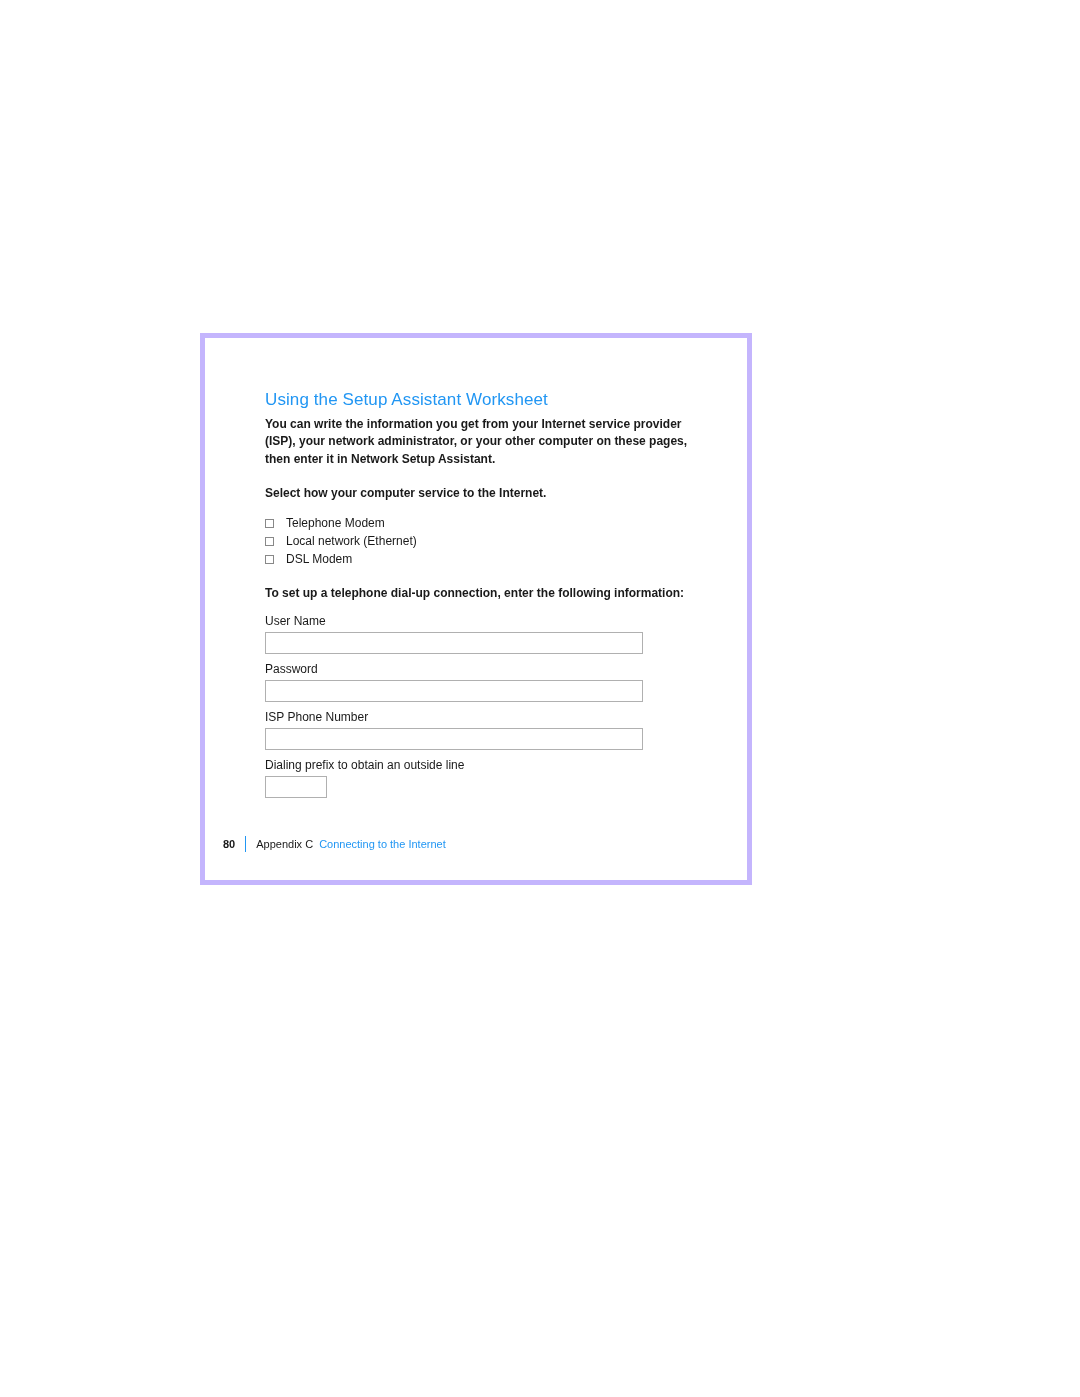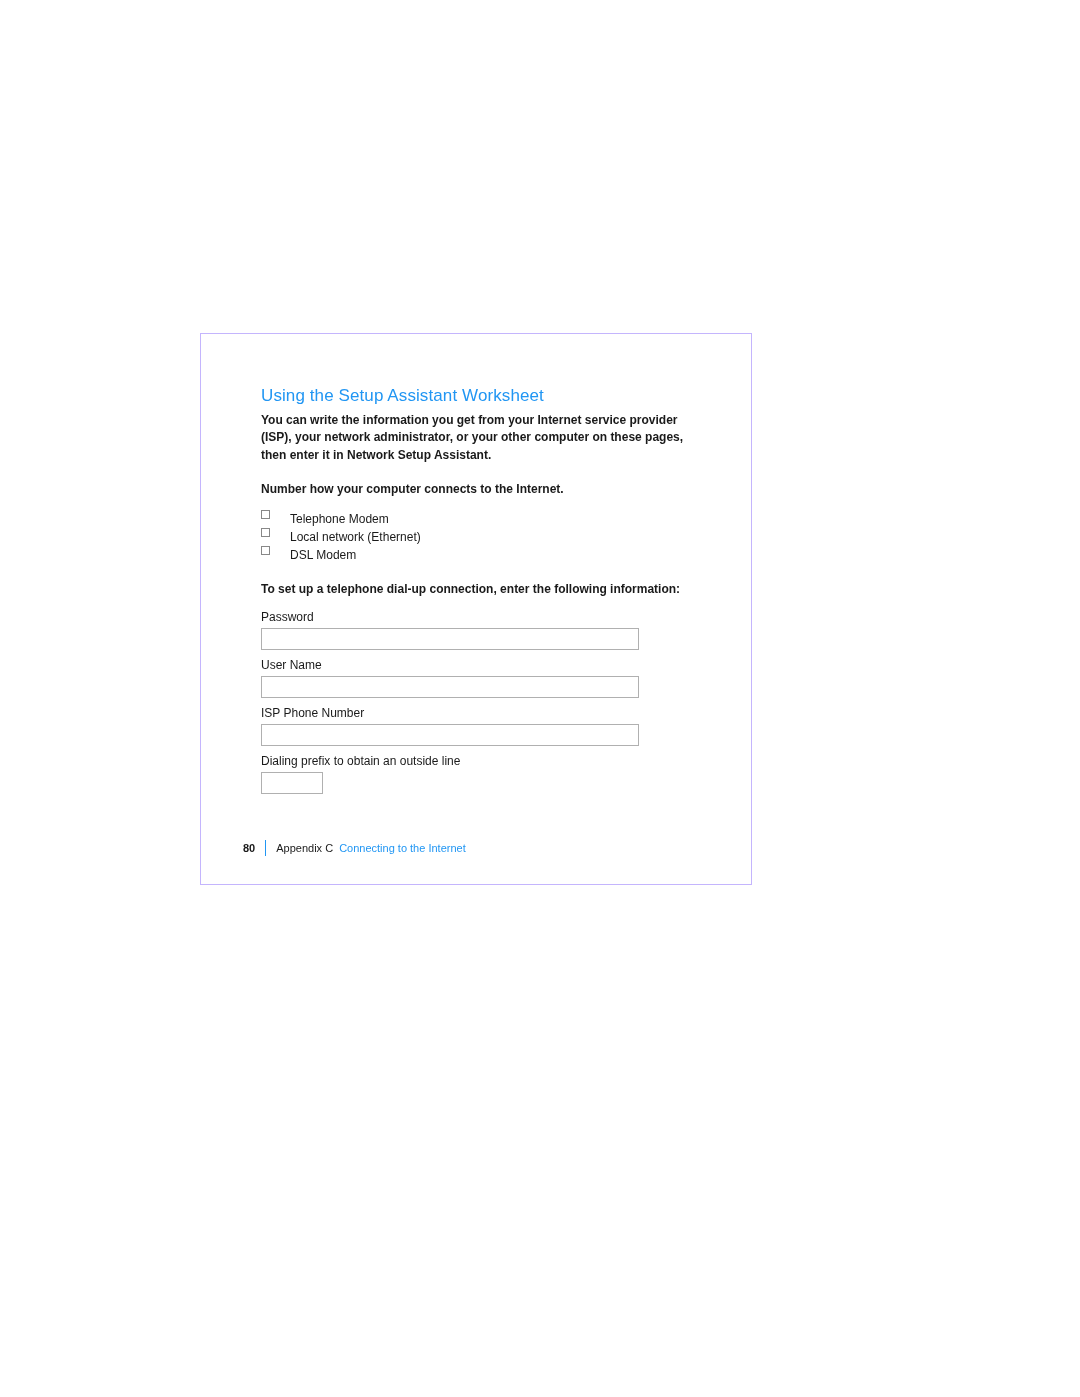--- a/index.html
+++ b/index.html
@@ -3,21 +3,21 @@
 <meta charset="utf-8">
 <style>
   * { box-sizing: border-box; margin: 0; padding: 0; }
   html, body { width: 1080px; height: 1397px; background: #ffffff; font-family: "Lucida Grande", "Helvetica Neue", Arial, sans-serif; color: #1a1a1a; }
   .page-frame {
     position: absolute;
     left: 200px;
     top: 333px;
     width: 552px;
     height: 552px;
-    border: 1px solid #c4b5fd;
+    border: 5px solid #c4b5fd;
   }
   .content {
     position: absolute;
     left: 60px;
     top: 52px;
     width: 440px;
   }
   .section-title {
     color: #2196f3;
     font-size: 17px;
@@ -36,22 +36,22 @@
     font-weight: 700;
     margin-bottom: 14px;
   }
   .options {
     margin-bottom: 18px;
   }
   .opt {
     font-size: 12px;
     line-height: 1.5;
     display: flex;
-    align-items: flex-start;
-    gap: 20px;
+    align-items: center;
+    gap: 12px;
   }
   .checkbox {
     display: inline-block;
     width: 9px;
     height: 9px;
     border: 1px solid #888;
     background: #fff;
     flex-shrink: 0;
   }
   .field-block { margin-bottom: 8px; }
@@ -63,21 +63,20 @@
   }
   .field-input.wide { width: 378px; }
   .field-input.narrow { width: 62px; }
   .footer {
     position: absolute;
     left: 14px;
     bottom: 28px;
     display: flex;
     align-items: center;
     font-size: 11px;
-    margin-left: 24px;
   }
   .footer-page {
     font-weight: 700;
     padding: 0 10px 0 4px;
   }
   .footer-divider {
     width: 1px;
     height: 16px;
     background: #2196f3;
     margin-right: 10px;
@@ -88,46 +87,46 @@
 </head>
 <body>
 
 <div class="page-frame">
   <div class="content">
 
     <h2 class="section-title">Using the Setup Assistant Worksheet</h2>
 
     <p class="intro">You can write the information you get from your Internet service provider (ISP), your network administrator, or your other computer on these pages, then enter it in Network Setup Assistant.</p>
 
-    <p class="subhead">Number how your computer connects to the Internet.</p>
+    <p class="subhead">Select how your computer service to the Internet.</p>
 
     <div class="options">
       <div class="opt">
         <span class="checkbox"></span>
         <span>Telephone Modem</span>
       </div>
       <div class="opt">
         <span class="checkbox"></span>
         <span>Local network (Ethernet)</span>
       </div>
       <div class="opt">
         <span class="checkbox"></span>
         <span>DSL Modem</span>
       </div>
     </div>
 
     <p class="subhead">To set up a telephone dial-up connection, enter the following information:</p>
 
     <div class="field-block">
-      <div class="field-label">Password</div>
+      <div class="field-label">User Name</div>
       <div class="field-input wide"></div>
     </div>
 
     <div class="field-block">
-      <div class="field-label">User Name</div>
+      <div class="field-label">Password</div>
       <div class="field-input wide"></div>
     </div>
 
     <div class="field-block">
       <div class="field-label">ISP Phone Number</div>
       <div class="field-input wide"></div>
     </div>
 
     <div class="field-block">
       <div class="field-label">Dialing prefix to obtain an outside line</div>

